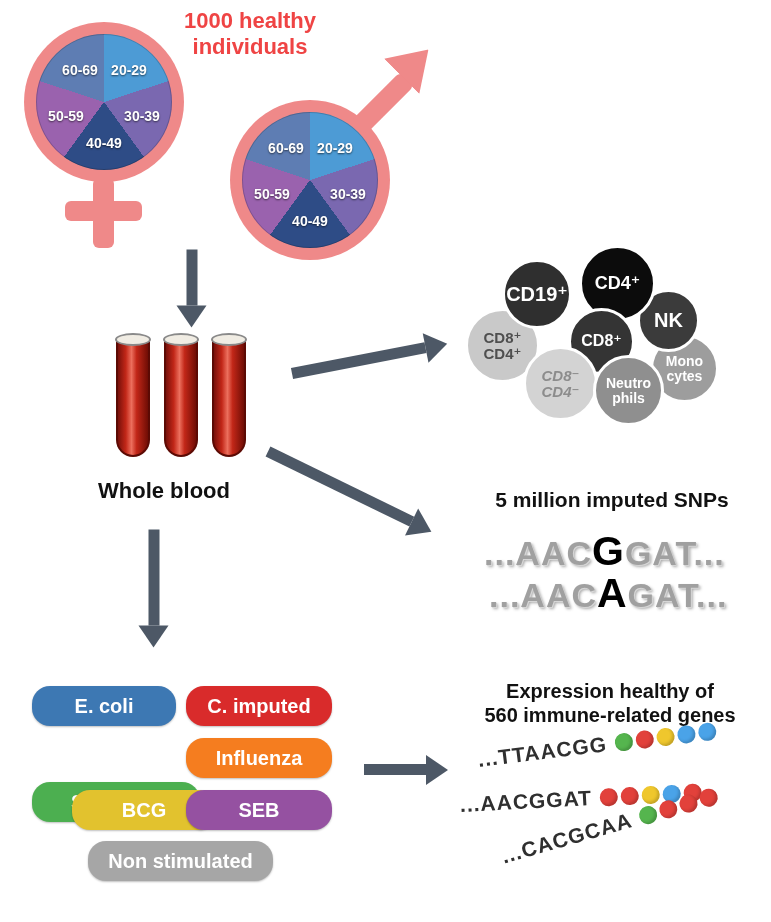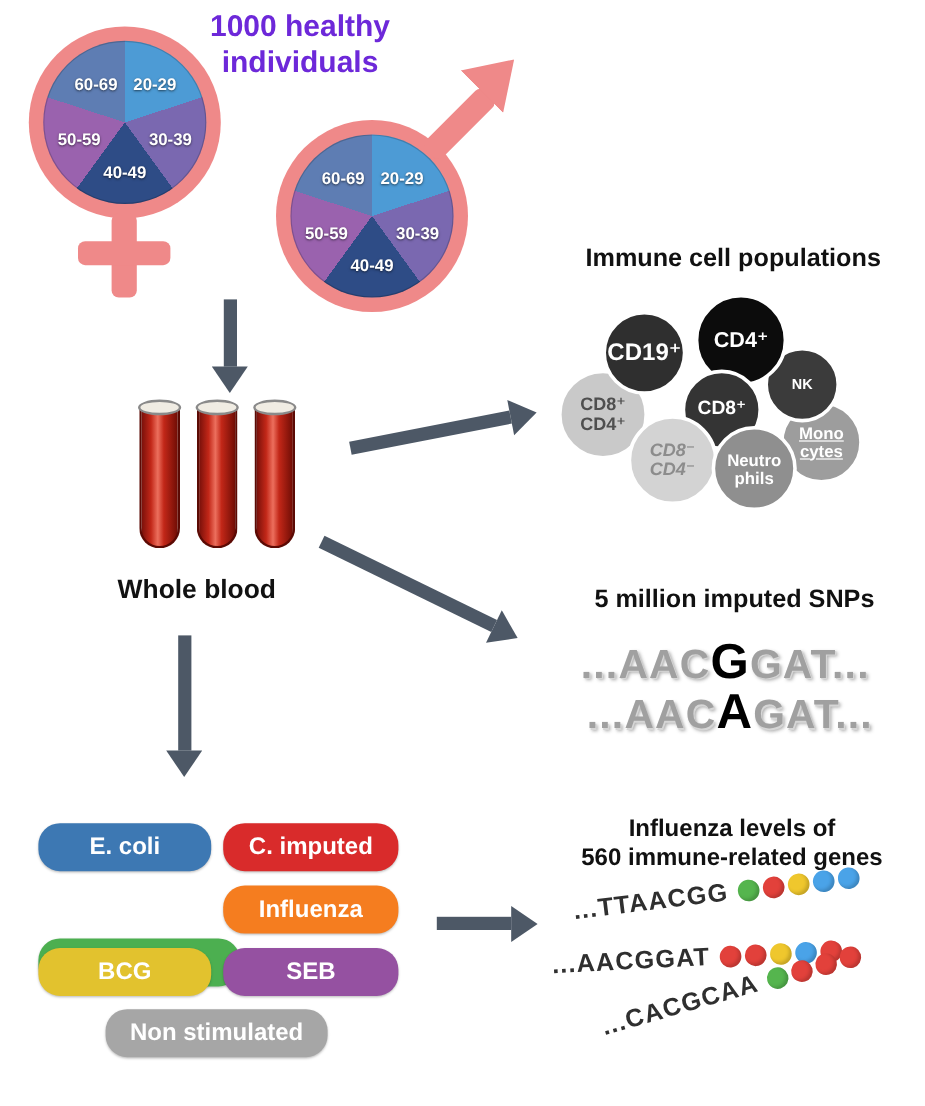--- a/index.html
+++ b/index.html
@@ -1,21 +1,21 @@
 <!DOCTYPE html>
 <html><head>
 <meta charset="utf-8">
 <style>
   html,body{margin:0;padding:0;background:#fff;}
   .canvas{position:relative;width:771px;height:922px;background:#fff;overflow:hidden;
           font-family:"Liberation Sans","DejaVu Sans",sans-serif;}
 
   
   .fig-title{position:absolute;left:145px;top:8px;width:210px;text-align:center;
-             font-size:25px;font-weight:bold;color:#6d28d9;line-height:1.18;}
+             font-size:22px;font-weight:bold;color:#ef4444;line-height:1.18;}
   .sec-title{position:absolute;text-align:center;font-size:21px;font-weight:bold;color:#111;line-height:1.18;}
   .t-cells{left:455px;top:204px;width:312px;}
   .t-snps{left:458px;top:488px;width:308px;}
   .t-expr{left:450px;top:680px;width:320px;font-size:20px;}
   .t-blood{left:78px;top:478px;width:172px;font-size:22px;}
 
   
   .sym{position:absolute;border-radius:6px;}
   .f-ring{left:24px;top:22px;width:160px;height:160px;border-radius:50%;}
   .f-stem{left:93px;top:178px;width:21px;height:70px;}
@@ -53,24 +53,24 @@
   .tube-body{position:absolute;top:6px;left:1px;right:1px;bottom:0;
              background:linear-gradient(90deg,#79100a,#c22718 26%,#ec6f5d 45%,#c22718 62%,#700d05);
              border:2px solid #5c0a04;border-top:none;border-radius:0 0 18px 18px;box-sizing:border-box;}
 
   
   .cell{position:absolute;border-radius:50%;border:3px solid #fff;box-sizing:border-box;
         display:flex;align-items:center;justify-content:center;text-align:center;
         font-weight:bold;white-space:pre-line;line-height:1.05;}
   .c0{left:502px;top:259px;width:70px;height:70px;font-size:20px;z-index:4;}
   .c1{left:579px;top:245px;width:77px;height:77px;font-size:18px;z-index:5;}
-  .c2{left:637px;top:289px;width:63px;height:63px;font-size:12px;z-index:4;}
+  .c2{left:637px;top:289px;width:63px;height:63px;font-size:20px;z-index:4;}
   .c3{left:568px;top:308px;width:67px;height:67px;font-size:16px;z-index:6;}
   .c4{left:465px;top:308px;width:75px;height:75px;font-size:15px;z-index:2;}
-  .c5{left:650px;top:334px;width:69px;height:69px;font-size:14px;z-index:3;text-decoration:underline;}
+  .c5{left:650px;top:334px;width:69px;height:69px;font-size:14px;z-index:3;}
   .c6{left:523px;top:346px;width:75px;height:75px;font-size:15px;z-index:6;font-style:italic;}
   .c7{left:593px;top:355px;width:71px;height:71px;font-size:14px;z-index:7;}
 
   
   .snp-seq{position:absolute;font-size:34px;font-weight:bold;letter-spacing:1px;color:#a0a0a0;
            text-shadow:1px 1px 0 #d6d6d6,2px 2px 3px rgba(40,40,40,.4);white-space:nowrap;}
   .s1{left:484px;top:528px;}
   .s2{left:489px;top:570px;}
   .variant{color:#000;font-size:41px;text-shadow:none;}
 
@@ -139,21 +139,20 @@
   <div class="tube tb2">
     <div class="tube-rim"></div>
     <div class="tube-body"></div>
   </div>
   <div class="tube tb3">
     <div class="tube-rim"></div>
     <div class="tube-body"></div>
   </div>
   <div class="sec-title t-blood">Whole blood</div>
 
-  <div class="sec-title t-cells">Immune cell populations</div>
   <div class="cell c0" style="background: rgb(47, 47, 47); color: rgb(255, 255, 255);">CD19⁺</div>
   <div class="cell c1" style="background: rgb(12, 12, 12); color: rgb(255, 255, 255);">CD4⁺</div>
   <div class="cell c2" style="background: rgb(59, 59, 59); color: rgb(255, 255, 255);">NK</div>
   <div class="cell c3" style="background: rgb(52, 52, 52); color: rgb(255, 255, 255);">CD8⁺</div>
   <div class="cell c4" style="background: rgb(201, 201, 201); color: rgb(79, 79, 79);">CD8⁺
 CD4⁺</div>
   <div class="cell c5" style="background: rgb(157, 157, 157); color: rgb(255, 255, 255);">Mono
 cytes</div>
   <div class="cell c6" style="background: rgb(211, 211, 211); color: rgb(140, 140, 140);">CD8⁻
 CD4⁻</div>
@@ -161,26 +160,26 @@
 phils</div>
 
   <div class="sec-title t-snps">5 million imputed SNPs</div>
   <div class="snp-seq s1"><span>...AAC</span><span class="variant">G</span><span>GAT...</span></div>
   <div class="snp-seq s2"><span>...AAC</span><span class="variant">A</span><span>GAT...</span></div>
 
   <div class="pill p0" style="background: rgb(61, 120, 179);">E. coli</div>
   <div class="pill p1" style="background: rgb(217, 43, 43);">C. imputed</div>
   <div class="pill p2" style="background: rgb(76, 175, 80);">S. aureus</div>
   <div class="pill p3" style="background: rgb(245, 125, 31);">Influenza</div>
-  <div class="pill p4" style="background: rgb(226, 194, 46);">BCG</div>
+  <div class="pill p4" style="background: rgb(226, 194, 46); margin-left: 40px;">BCG</div>
   <div class="pill p5" style="background: rgb(149, 81, 161);">SEB</div>
   <div class="pill p6" style="background: rgb(166, 166, 166);">Non stimulated</div>
 
   <div class="sec-title t-expr">
-    <div>Influenza levels of</div>
+    <div>Expression healthy of</div>
     <div>560 immune-related genes</div>
   </div>
 
   <div class="expr-row r1">
     <span class="expr-seq">...TTAACGG</span>
     <span class="gdot" style="background: rgb(85, 181, 78);"></span>
     <span class="gdot" style="background: rgb(226, 65, 59);"></span>
     <span class="gdot" style="background: rgb(239, 199, 45);"></span>
     <span class="gdot" style="background: rgb(74, 163, 232);"></span>
     <span class="gdot" style="background: rgb(74, 163, 232);"></span>

